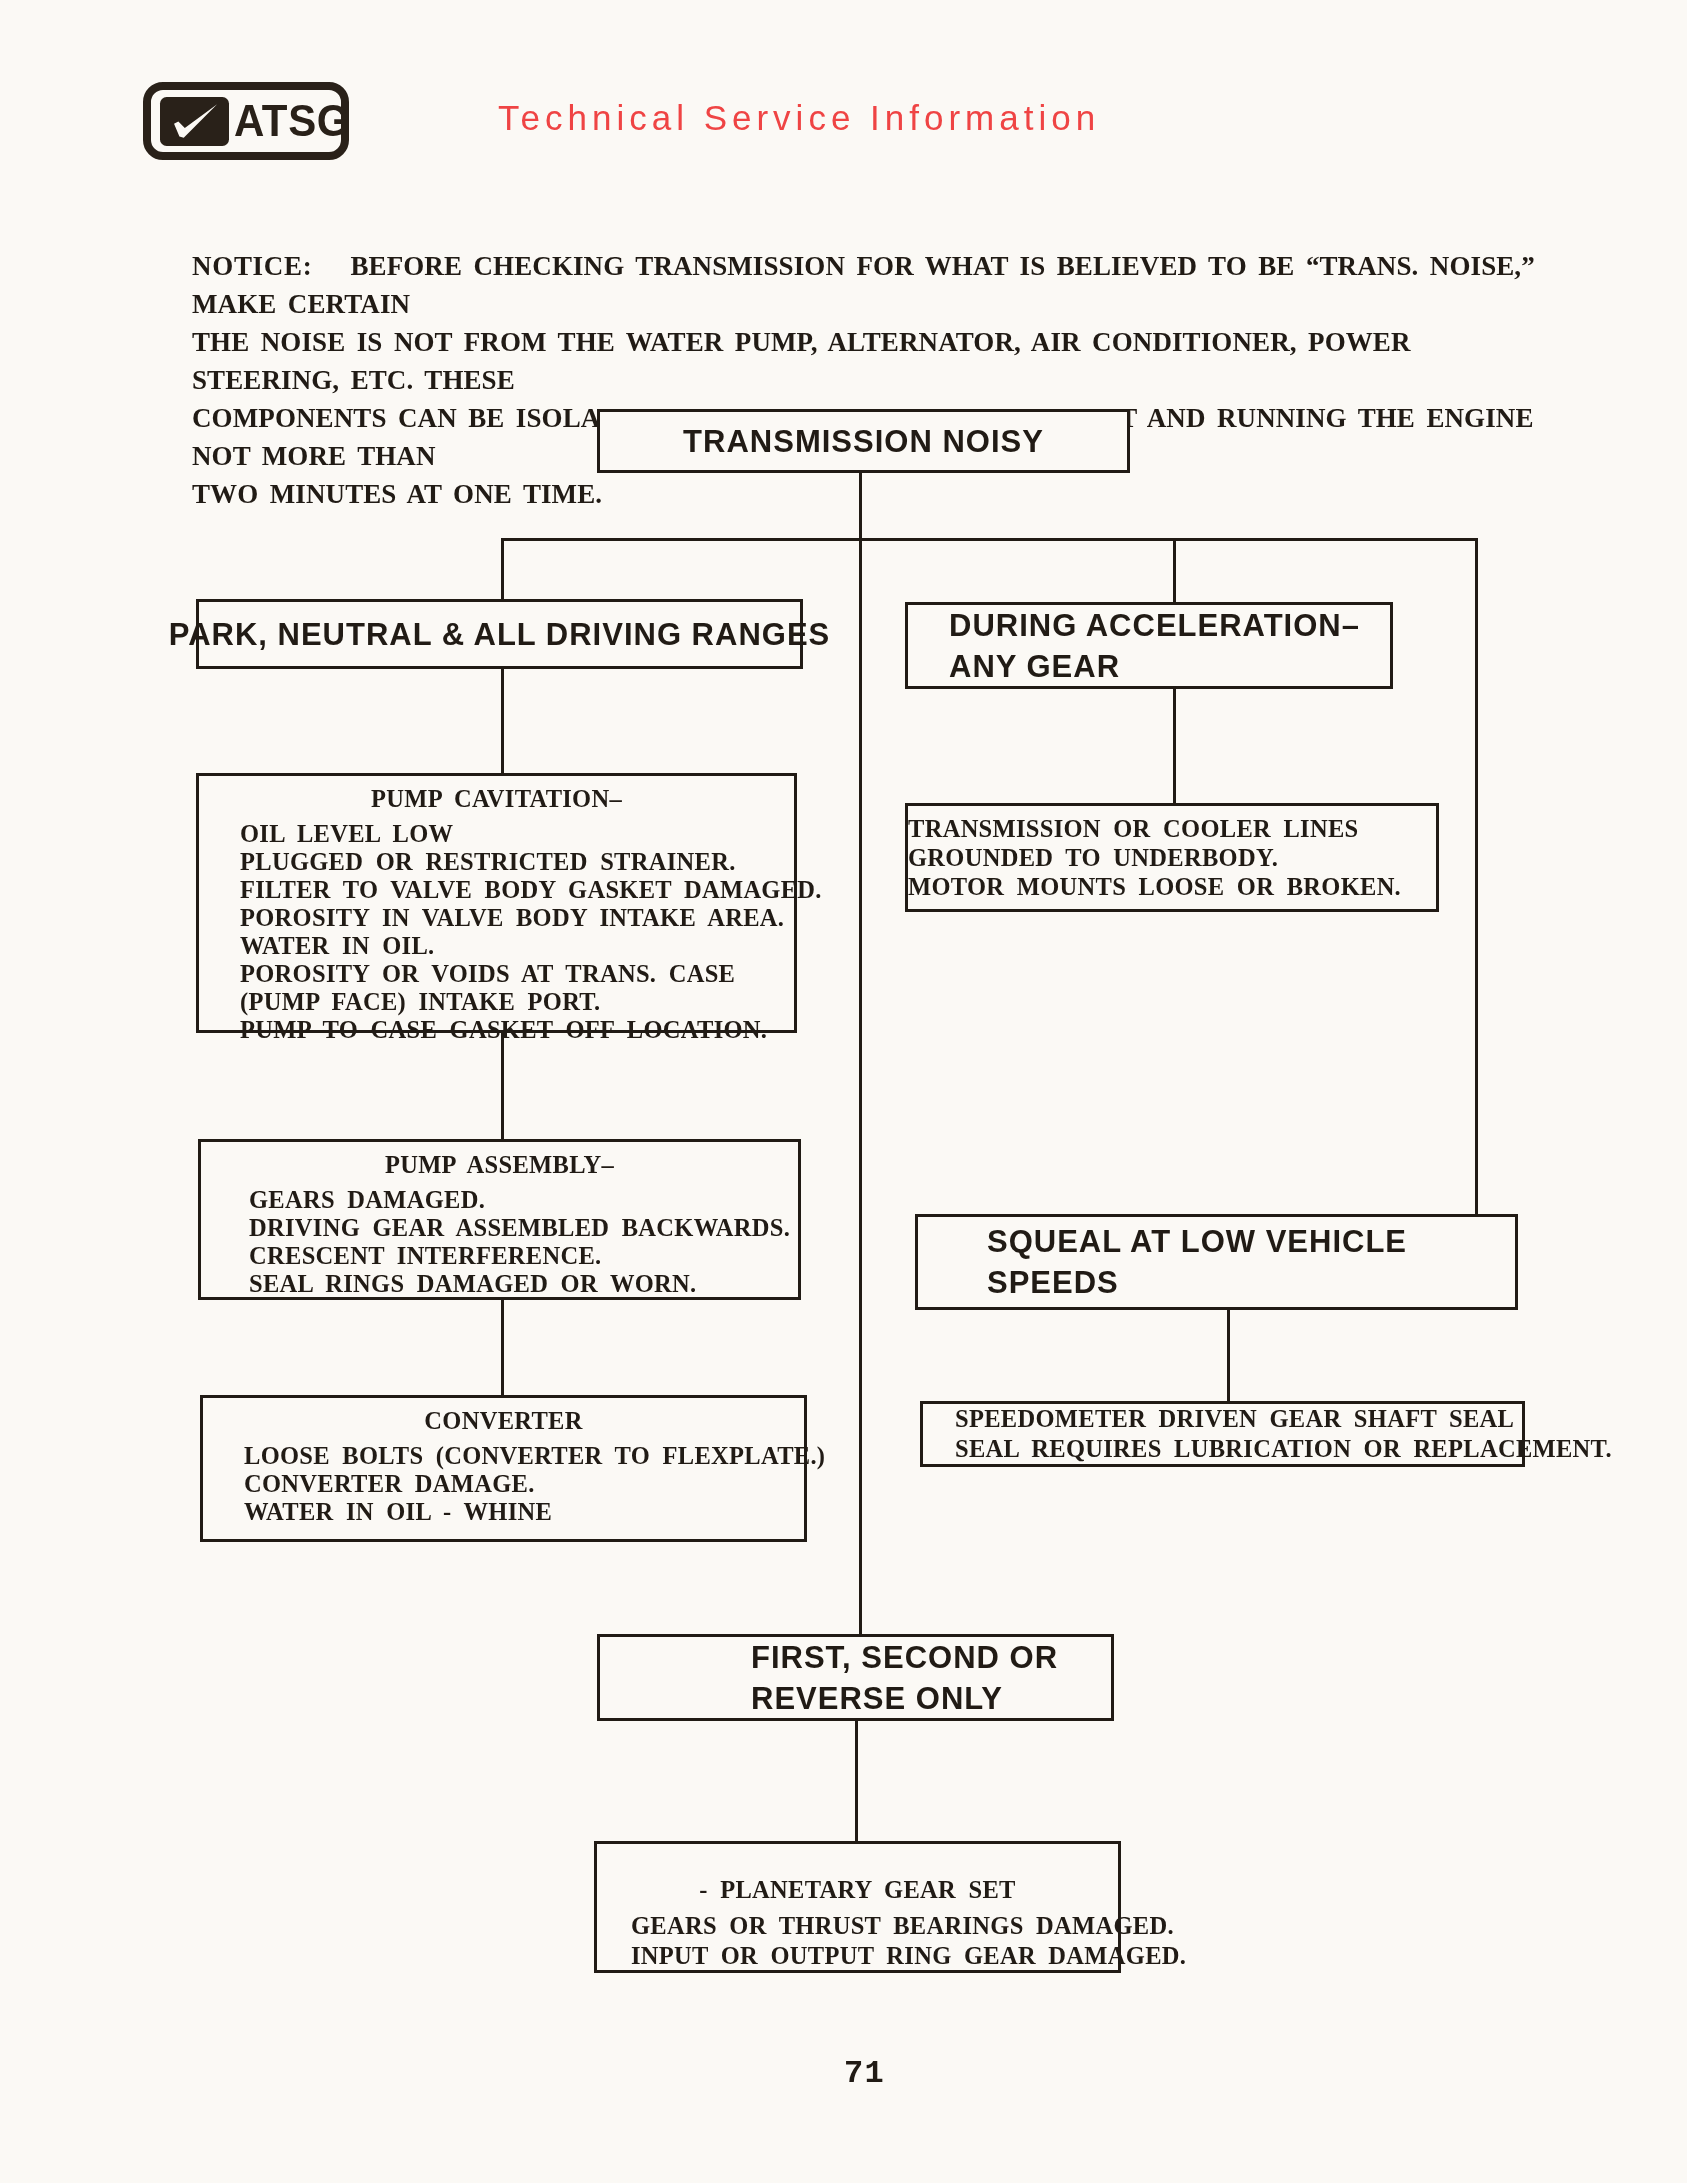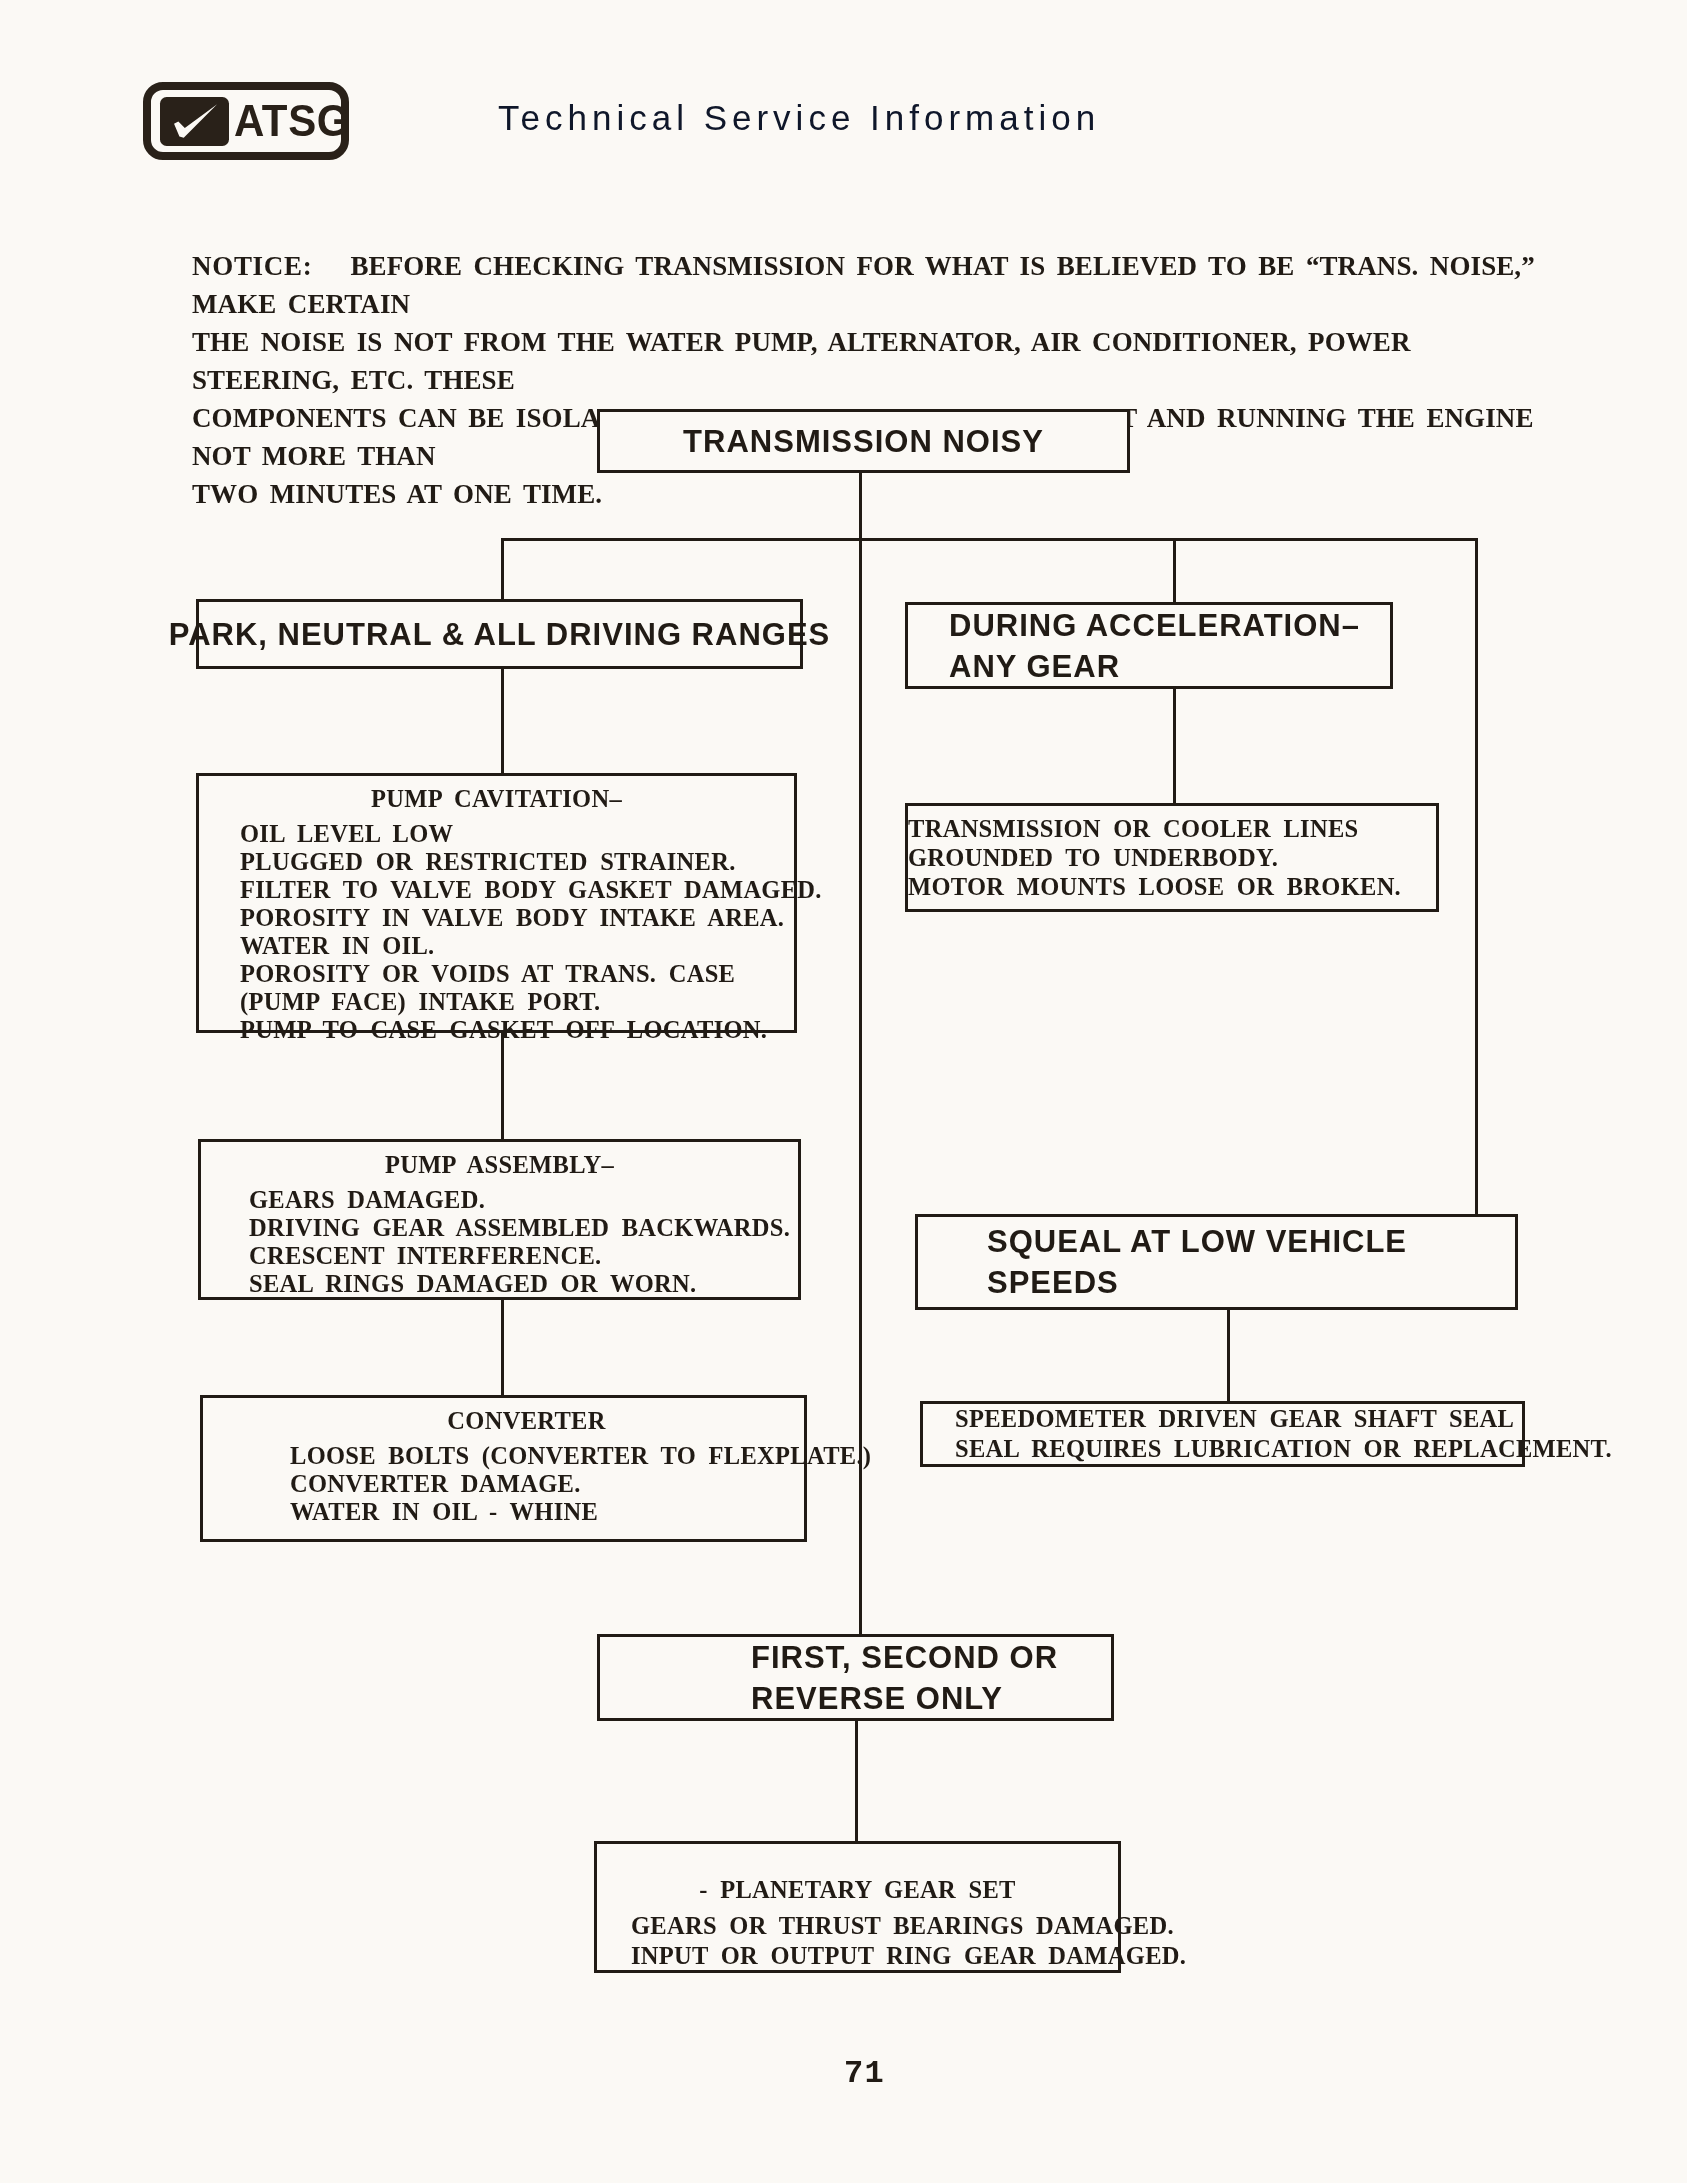--- a/index.html
+++ b/index.html
@@ -26,21 +26,21 @@
   }
   .logo-mark svg { width:61px; height:42px; display:block; }
   .logo-text {
     font-family:"Liberation Sans", sans-serif;
     font-weight:bold; font-size:42px; letter-spacing:0.7px;
     color:#292119; margin-left:5.3px; transform:scaleY(1.06);
   }
   .page-title {
     position:absolute; left:498px; top:98px;
     font-family:"Liberation Sans", sans-serif;
-    font-size:35px; letter-spacing:5px; color:#0f172a;
+    font-size:35px; letter-spacing:5px; color:#ef4444;
     white-space:nowrap;
   }
 
   
   .notice {
     position:absolute; left:192px; top:247px; width:1373px;
     font-weight:bold; font-size:27px; line-height:38px;
     letter-spacing:0.1px; word-spacing:4.6px;
   }
   .notice-label { margin-right:38px; letter-spacing:0.7px; }
@@ -148,21 +148,21 @@
       <div class="sb-item">CRESCENT INTERFERENCE.</div>
       <div class="sb-item">SEAL RINGS DAMAGED OR WORN.</div>
     </div>
   </div>
 
   <div class="box head" style="left:915px; top:1214px; width:603px; height:96px; padding-left:69px;">
     <div class="hline">SQUEAL AT LOW VEHICLE</div>
     <div class="hline">SPEEDS</div>
   </div>
 
-  <div class="box serifbox" style="left:200px; top:1395px; width:607px; height:147px;padding-left:46px;">
+  <div class="box serifbox" style="left:200px; top:1395px; width:607px; height:147px;">
     <div class="sb-title">CONVERTER</div>
     <div style="padding-left:41px;">
       <div class="sb-item">LOOSE BOLTS (CONVERTER TO FLEXPLATE.)</div>
       <div class="sb-item">CONVERTER DAMAGE.</div>
       <div class="sb-item">WATER IN OIL - WHINE</div>
     </div>
   </div>
 
   <div class="box serifbox vcenter" style="left:920px; top:1401px; width:605px; height:66px; padding-left:32px;">
     <div class="sb-item" style="line-height:30px;">SPEEDOMETER DRIVEN GEAR SHAFT SEAL</div>

